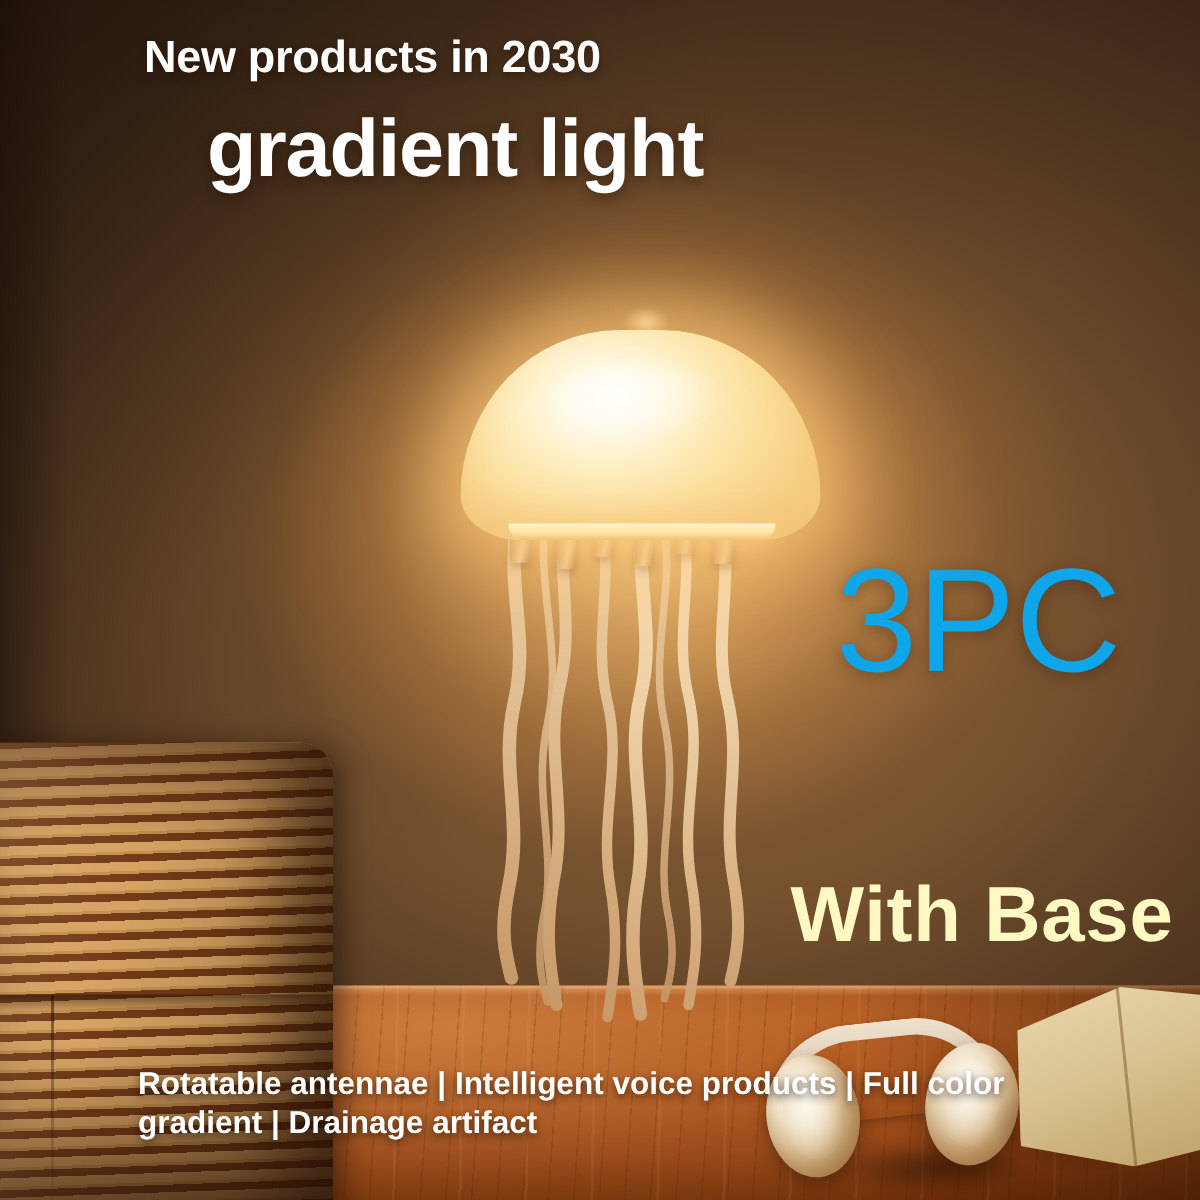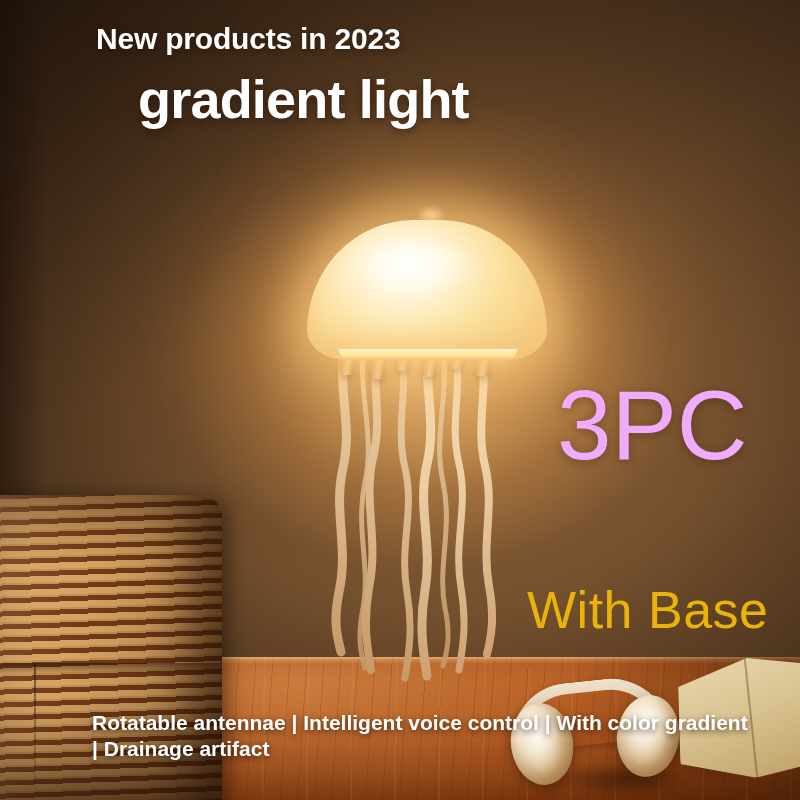--- a/index.html
+++ b/index.html
@@ -251,29 +251,28 @@
   }
   .headline{
     left:138px; top:72px;
     font-size:54px; font-weight:bold; line-height:1.03;
     letter-spacing:-0.8px;
     text-shadow:0 3px 9px rgba(32,16,4,0.55);
   }
   .headline .l2{ display:block; }
   .pc-badge{
     left:557px; top:364px;
-    font-size:98px; font-weight:300; color:#f0abfc;
+    font-size:98px; font-weight:300; color:#0ea5e9;
     letter-spacing:0px; line-height:1;
     text-shadow:0 2px 10px rgba(40,20,6,0.35);
     white-space:nowrap;
-    margin-top:12px;
   }
   .with-base{
     left:527px; top:584px;
-    font-size:52px; font-weight:400; color:#eab308;
+    font-size:52px; font-weight:700; color:#fef9c3;
     letter-spacing:0.5px; line-height:1;
     white-space:nowrap;
   }
   .features{
     left:92px; top:710px;
     width:660px;
     font-size:21px; font-weight:bold; line-height:1.25;
     color:#ffffff;
     text-shadow:0 2px 6px rgba(32,14,3,0.70);
   }
@@ -361,28 +360,28 @@
       <div class="hp-cup-inner"></div>
     </div>
   </div>
 
   <div class="book-shadow"></div>
   <div class="book">
     <div class="book-page"></div>
     <div class="book-spine"></div>
   </div>
 
-  <div class="txt eyebrow">New products in 2023</div>
+  <div class="txt eyebrow">New products in 2030</div>
 
   <div class="txt headline">
     <span class="l2">gradient light</span>
   </div>
 
   <div class="txt pc-badge">3PC</div>
 
   <div class="txt with-base">With Base</div>
 
   <div class="txt features">
-    <span>Rotatable antennae | Intelligent voice control | With color</span>
+    <span>Rotatable antennae | Intelligent voice products | Full color</span>
     <span>gradient | Drainage artifact</span>
   </div>
 
 </div>
 
 </body></html>

